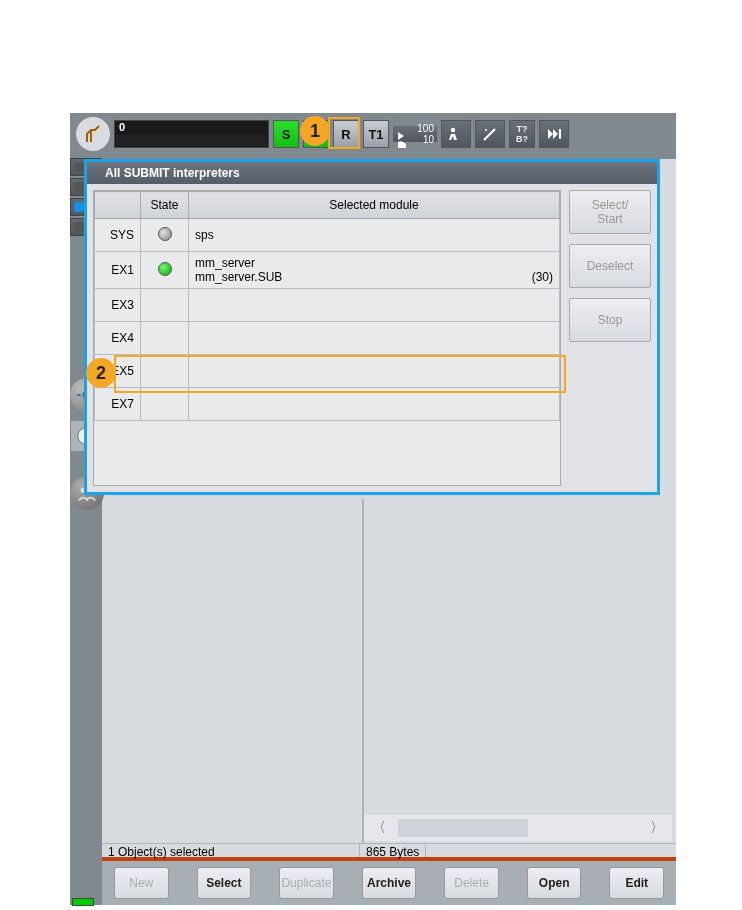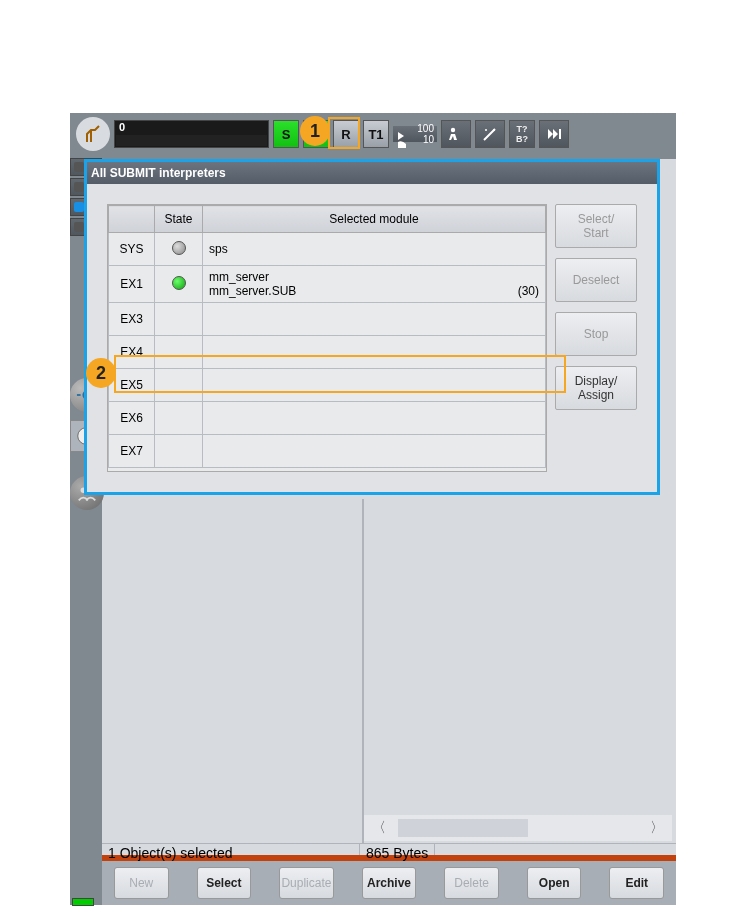--- a/index.html
+++ b/index.html
@@ -139,25 +139,25 @@
     height:336px;
     background:#e0e2e6;
     border:3px solid #1aa3e8;
     display:flex; flex-direction:column;
     z-index:10;
   }
   .submit-title {
     background: linear-gradient(#6c7480,#545c68);
     color:#fff; font-weight:bold;
     font-size:12px;
-    padding:4px 4px;
+    padding:4px 18px;
   }
   .submit-body {
     flex:1; display:flex;
-    padding:20px;
+    padding:6px;
   }
   .submit-table {
     flex:1;
     border:1px solid #aaa;
     background:#e8eaec;
   }
   .submit-table table { width:100%; border-collapse:collapse; }
   .submit-table th {
     background: linear-gradient(#e0e2e6,#cfd2d8);
     border:1px solid #aaa;
@@ -165,21 +165,21 @@
     font-size:12px;
     padding:6px 4px;
   }
   .submit-table td {
     border:1px solid #b8bcc2;
     padding:4px 6px;
     height:33px;
     font-size:12px;
     vertical-align:middle;
   }
-  .submit-table td.idcol { width:46px; text-align:center; }
+  .submit-table td.idcol { width:46px; text-align:right; }
   .submit-table td.statecol { width:48px; text-align:center; }
   .state-led {
     width:14px;height:14px;border-radius:50%;
     display:inline-block;
     border:1px solid #555;
   }
   .state-led.grey  { background: radial-gradient(circle at 35% 35%, #ddd, #888); }
   .state-led.green { background: radial-gradient(circle at 35% 35%, #6bff6b, #0ea00e); }
   .module-row { display:flex; justify-content:space-between; align-items:flex-start; width:100%; }
   .side-btns {
@@ -232,23 +232,23 @@
     margin-left:4px;
   }
   .hscroll .track { flex:1; }
   
   .statusrow {
     position:absolute;
     left:0; right:0; bottom:44px;
     height:18px;
     background:#d7dade;
     display:flex;
-    font-size:14px;
+    font-size:12px;
     border-top:1px solid #b0b4ba;
-    border-bottom:6px solid #c2410c;
+    border-bottom:4px solid #c2410c;
   }
   .statusrow > div { padding:1px 6px; border-right:1px solid #b0b4ba; }
   .statusrow > div:first-child { flex:0 0 258px; }
   
   .bottombar {
     position:absolute;
     left:0; right:0; bottom:0;
     height:44px;
     background:#a8aeb6;
     display:flex;
@@ -407,39 +407,32 @@
                 <td class="idcol">EX4</td>
                 <td class="statecol"></td>
                 <td></td>
               </tr>
               <tr>
                 <td class="idcol">EX5</td>
                 <td class="statecol"></td>
                 <td></td>
               </tr>
               <tr>
-                <td class="idcol">EX6</td>
-                <td class="statecol"></td>
-                <td></td>
-              </tr>
-              <tr>
                 <td class="idcol">EX7</td>
                 <td class="statecol"></td>
                 <td></td>
               </tr>
             </tbody>
         </table>
       </div>
       <div class="side-btns">
         <div class="side-btn disabled" style="white-space:pre-line">Select/
 Start</div>
         <div class="side-btn disabled">Deselect</div>
         <div class="side-btn disabled">Stop</div>
-        <div class="side-btn" style="white-space:pre-line">Display/
-Assign</div>
       </div>
     </div>
   </div>
 
 </div>
 
 <div class="rail">
   <div class="rail-item">
       <span class="dot" style="background:#555"></span>
       <span>0</span>

